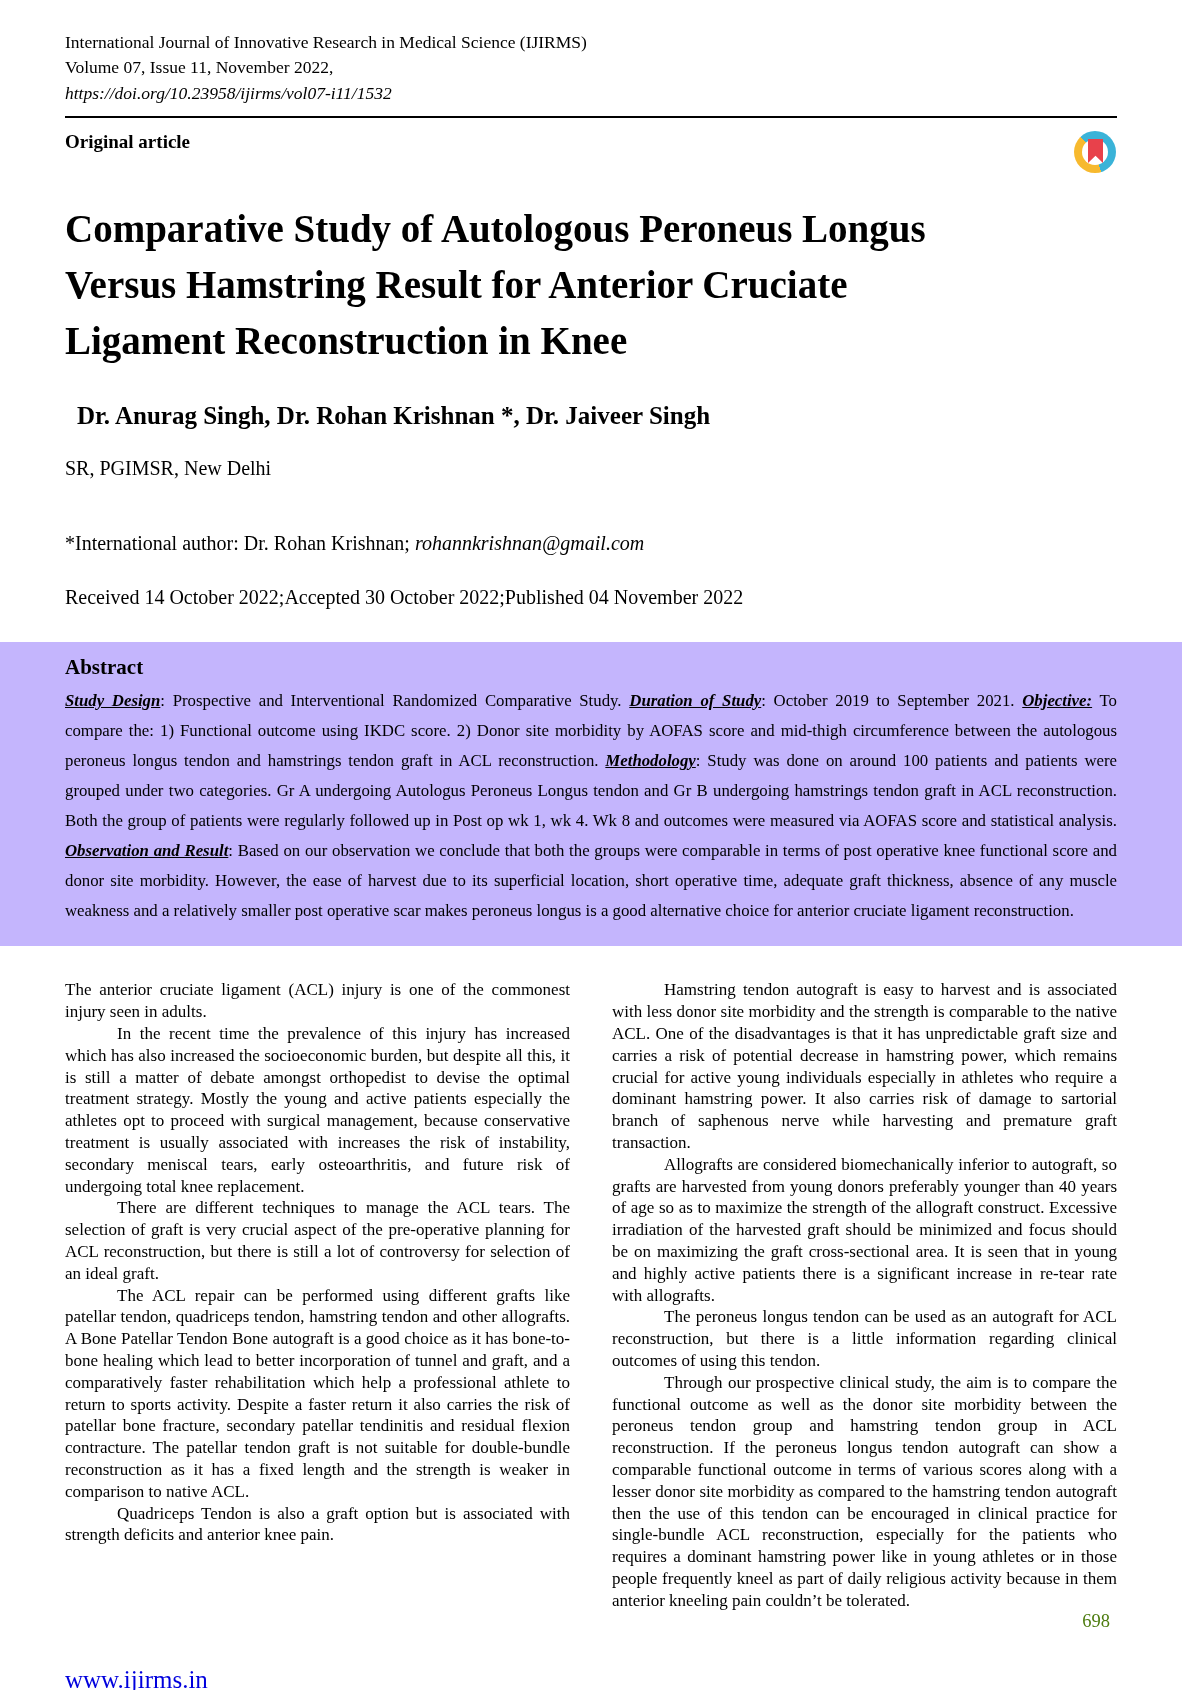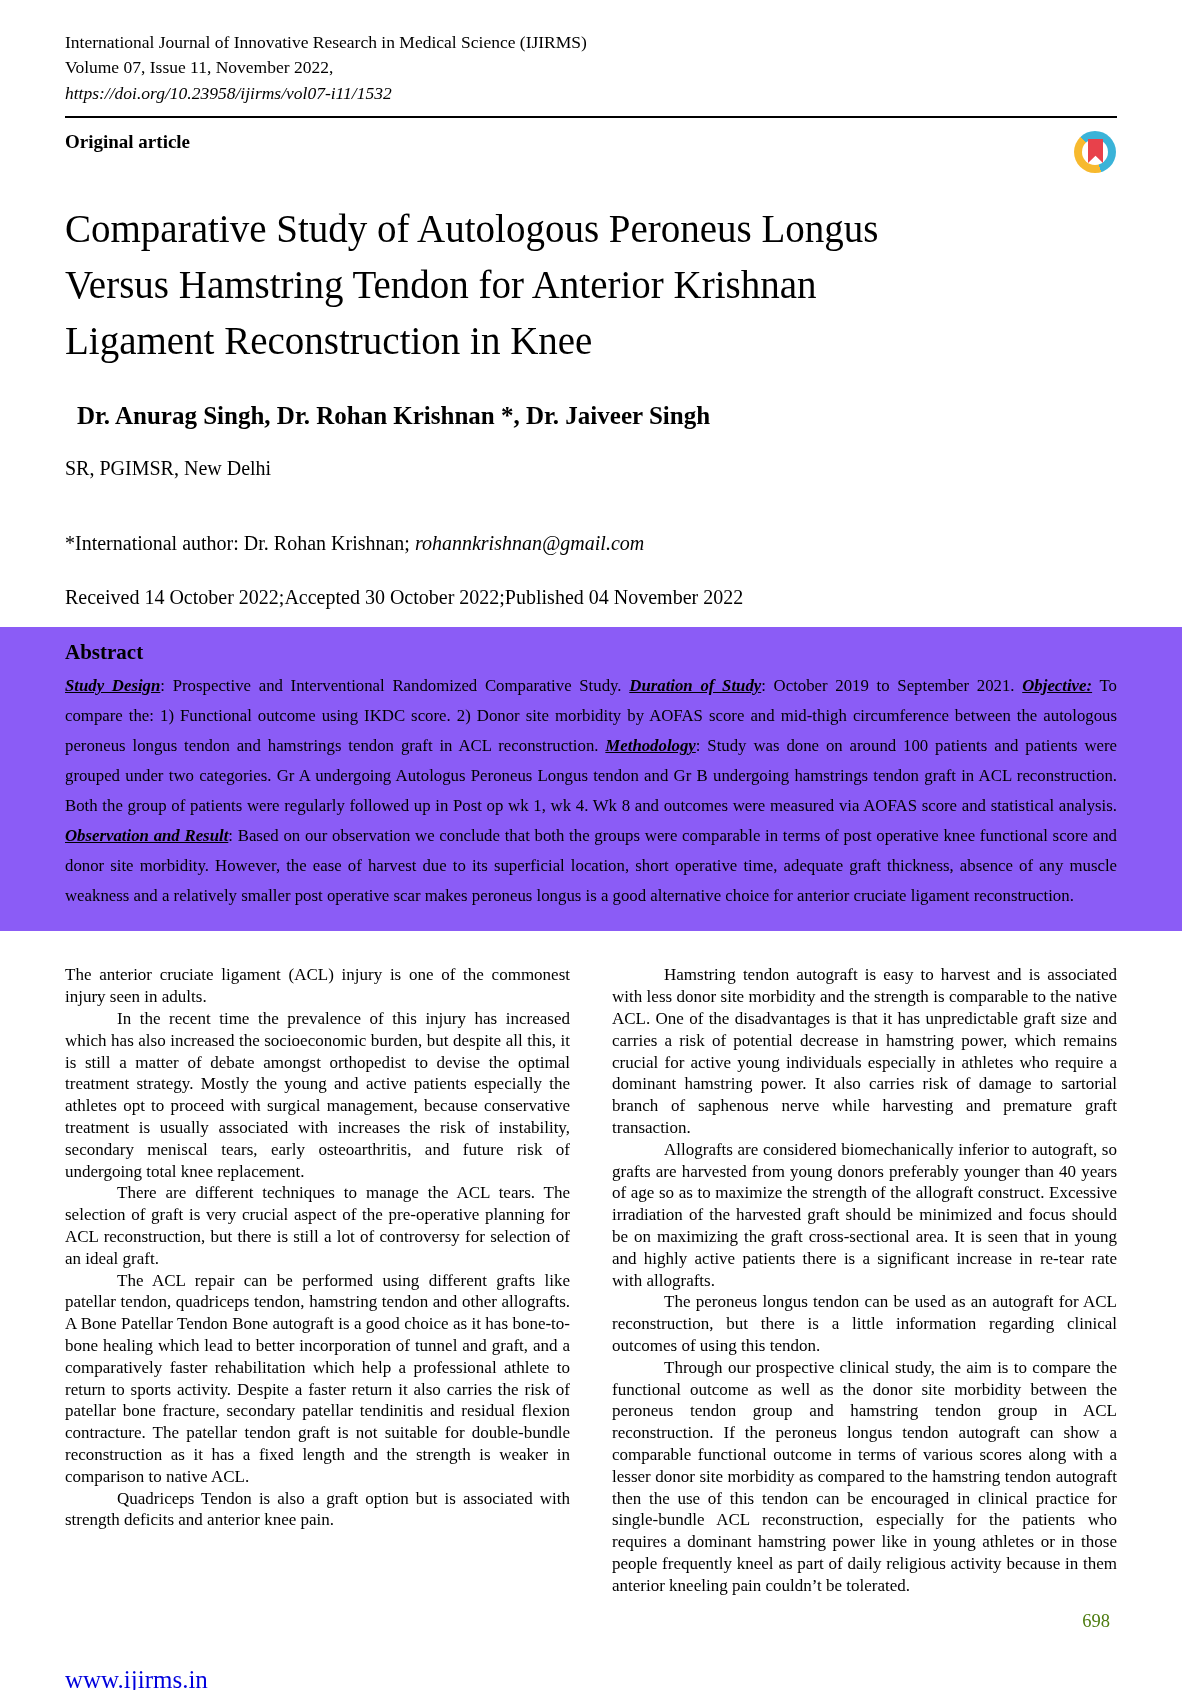--- a/index.html
+++ b/index.html
@@ -16,30 +16,30 @@
 
   
   .logo{position:absolute;top:131px;right:66px;width:42px;height:42px;}
   .logo-ring{position:absolute;inset:0;border-radius:50%;
     background:conic-gradient(#3ab3d8 0 163deg,#f7b92e 163deg 316deg,#3ab3d8 316deg 360deg);}
   .logo-ring::after{content:'';position:absolute;inset:8px;background:#fff;border-radius:50%;}
   .logo-bookmark{position:absolute;left:14px;top:8px;width:15px;height:24px;background:#e8414b;
     clip-path:polygon(0 0,100% 0,100% 100%,50% 70%,0 100%);}
 
   
-  .paper-title{margin:48px 0 8px 0;font-size:39px;font-weight:normal;line-height:1.43;}
+  .paper-title{margin:48px 0 8px 0;font-size:39px;font-weight:bold;line-height:1.43;}
   .paper-title span{display:block;}
   .authors{margin-top:34px;font-size:25px;font-weight:bold;margin-left:12px;}
   .affiliation{margin-top:27px;font-size:20px;}
   .corresponding{margin-top:52px;font-size:20px;}
   .email{font-style:italic;}
   .dates-row{margin-top:31px;font-size:20px;display:flex;justify-content:flex-start;}
 
   
-  .abstract-box{margin-top:18px;background:#8b5cf6;padding:13px 65px 20px 65px;}
+  .abstract-box{margin-top:33px;background:#c4b5fd;padding:13px 65px 20px 65px;}
   .abstract-heading{margin:0 0 6px 0;font-size:21px;font-weight:bold;}
   .abstract-para{margin:0;font-size:16.8px;line-height:30px;text-align:justify;}
   .abs-label{font-weight:bold;font-style:italic;text-decoration:underline;}
 
   
   .columns{margin-top:33px;display:flex;gap:42px;}
   .col{width:505px;}
   .intro-heading{margin:0 0 26px 0;font-size:22.5px;font-weight:bold;
     font-family:"Liberation Sans", sans-serif;}
   .body-para{margin:0;font-size:17px;line-height:21.8px;text-align:justify;}
@@ -61,21 +61,21 @@
       <div>Volume 07, Issue 11, November 2022,</div>
       <div class="doi">https://doi.org/10.23958/ijirms/vol07-i11/1532</div>
     </div>
 
     <div class="article-type-row">
       <span class="article-type">Original article</span>
     </div>
 
     <h1 class="paper-title">
       <span>Comparative Study of Autologous Peroneus Longus</span>
-      <span>Versus Hamstring Tendon for Anterior Krishnan</span>
+      <span>Versus Hamstring Result for Anterior Cruciate</span>
       <span>Ligament Reconstruction in Knee</span>
     </h1>
 
     <div class="authors">Dr. Anurag Singh, Dr. Rohan Krishnan *, Dr. Jaiveer Singh</div>
     <div class="affiliation">SR, PGIMSR, New Delhi</div>
 
     <div class="corresponding">
       <span>*International author: Dr. Rohan Krishnan; </span><span class="email">rohannkrishnan@gmail.com</span>
     </div>
 

